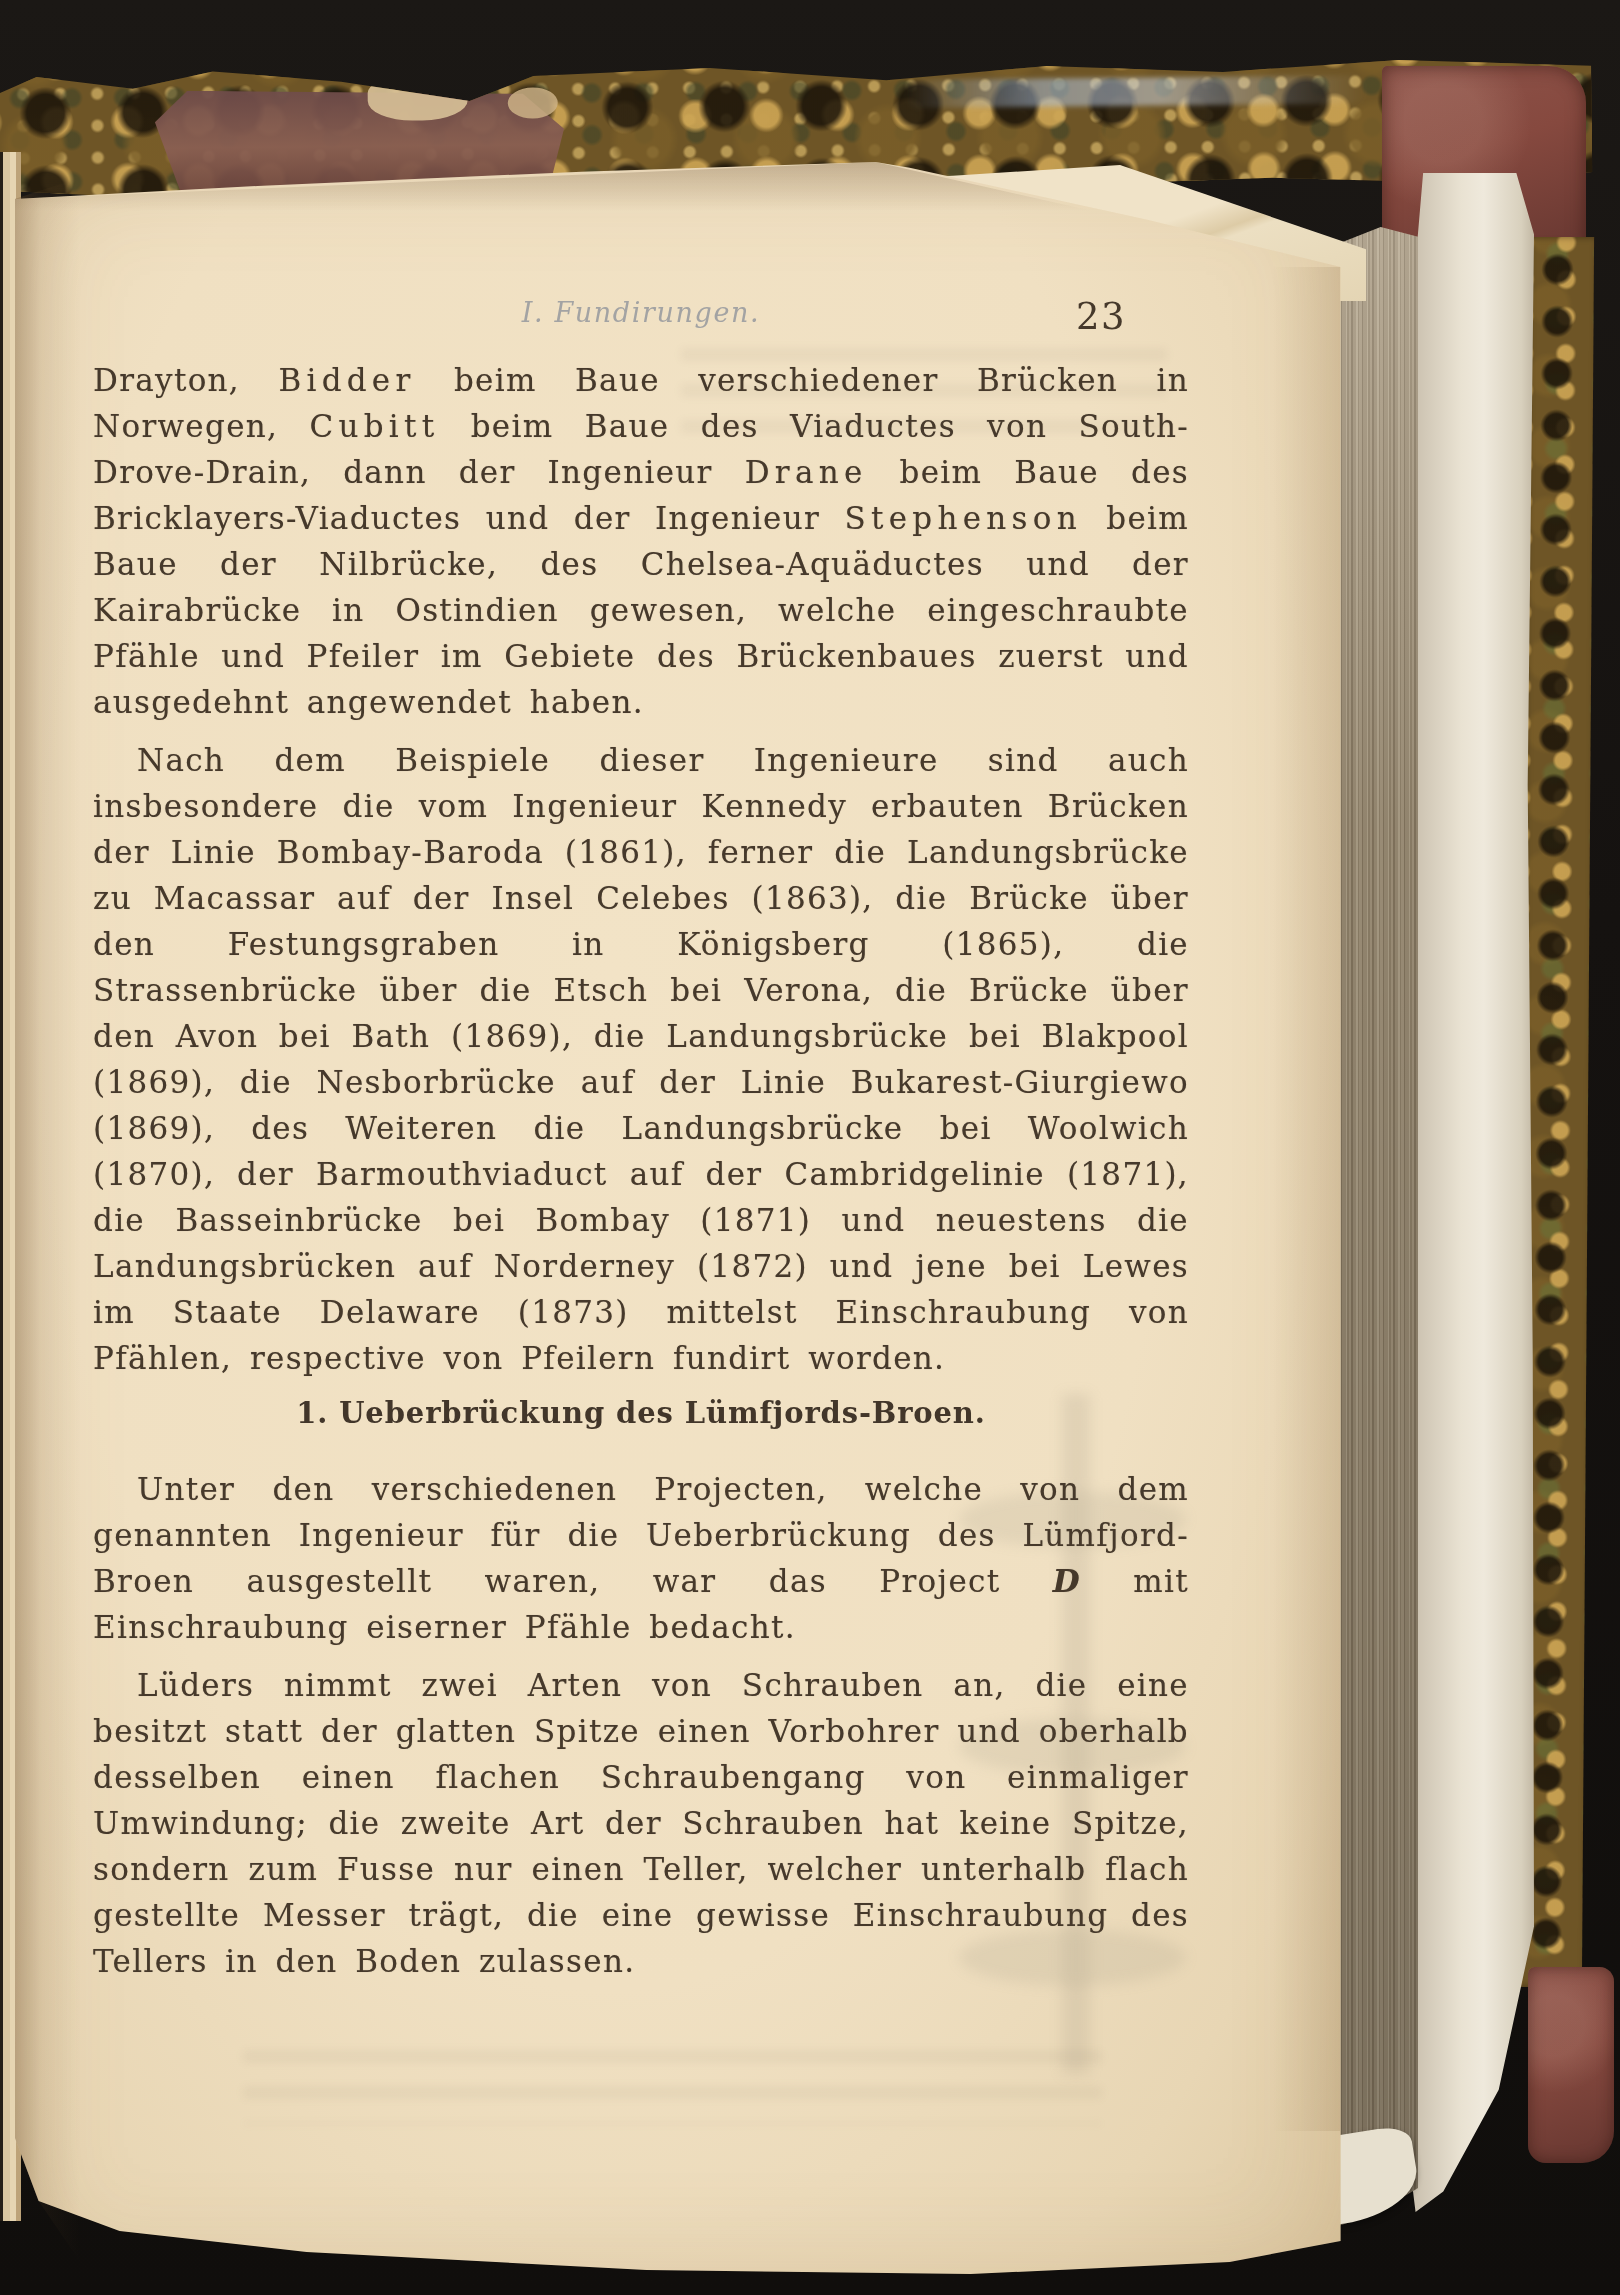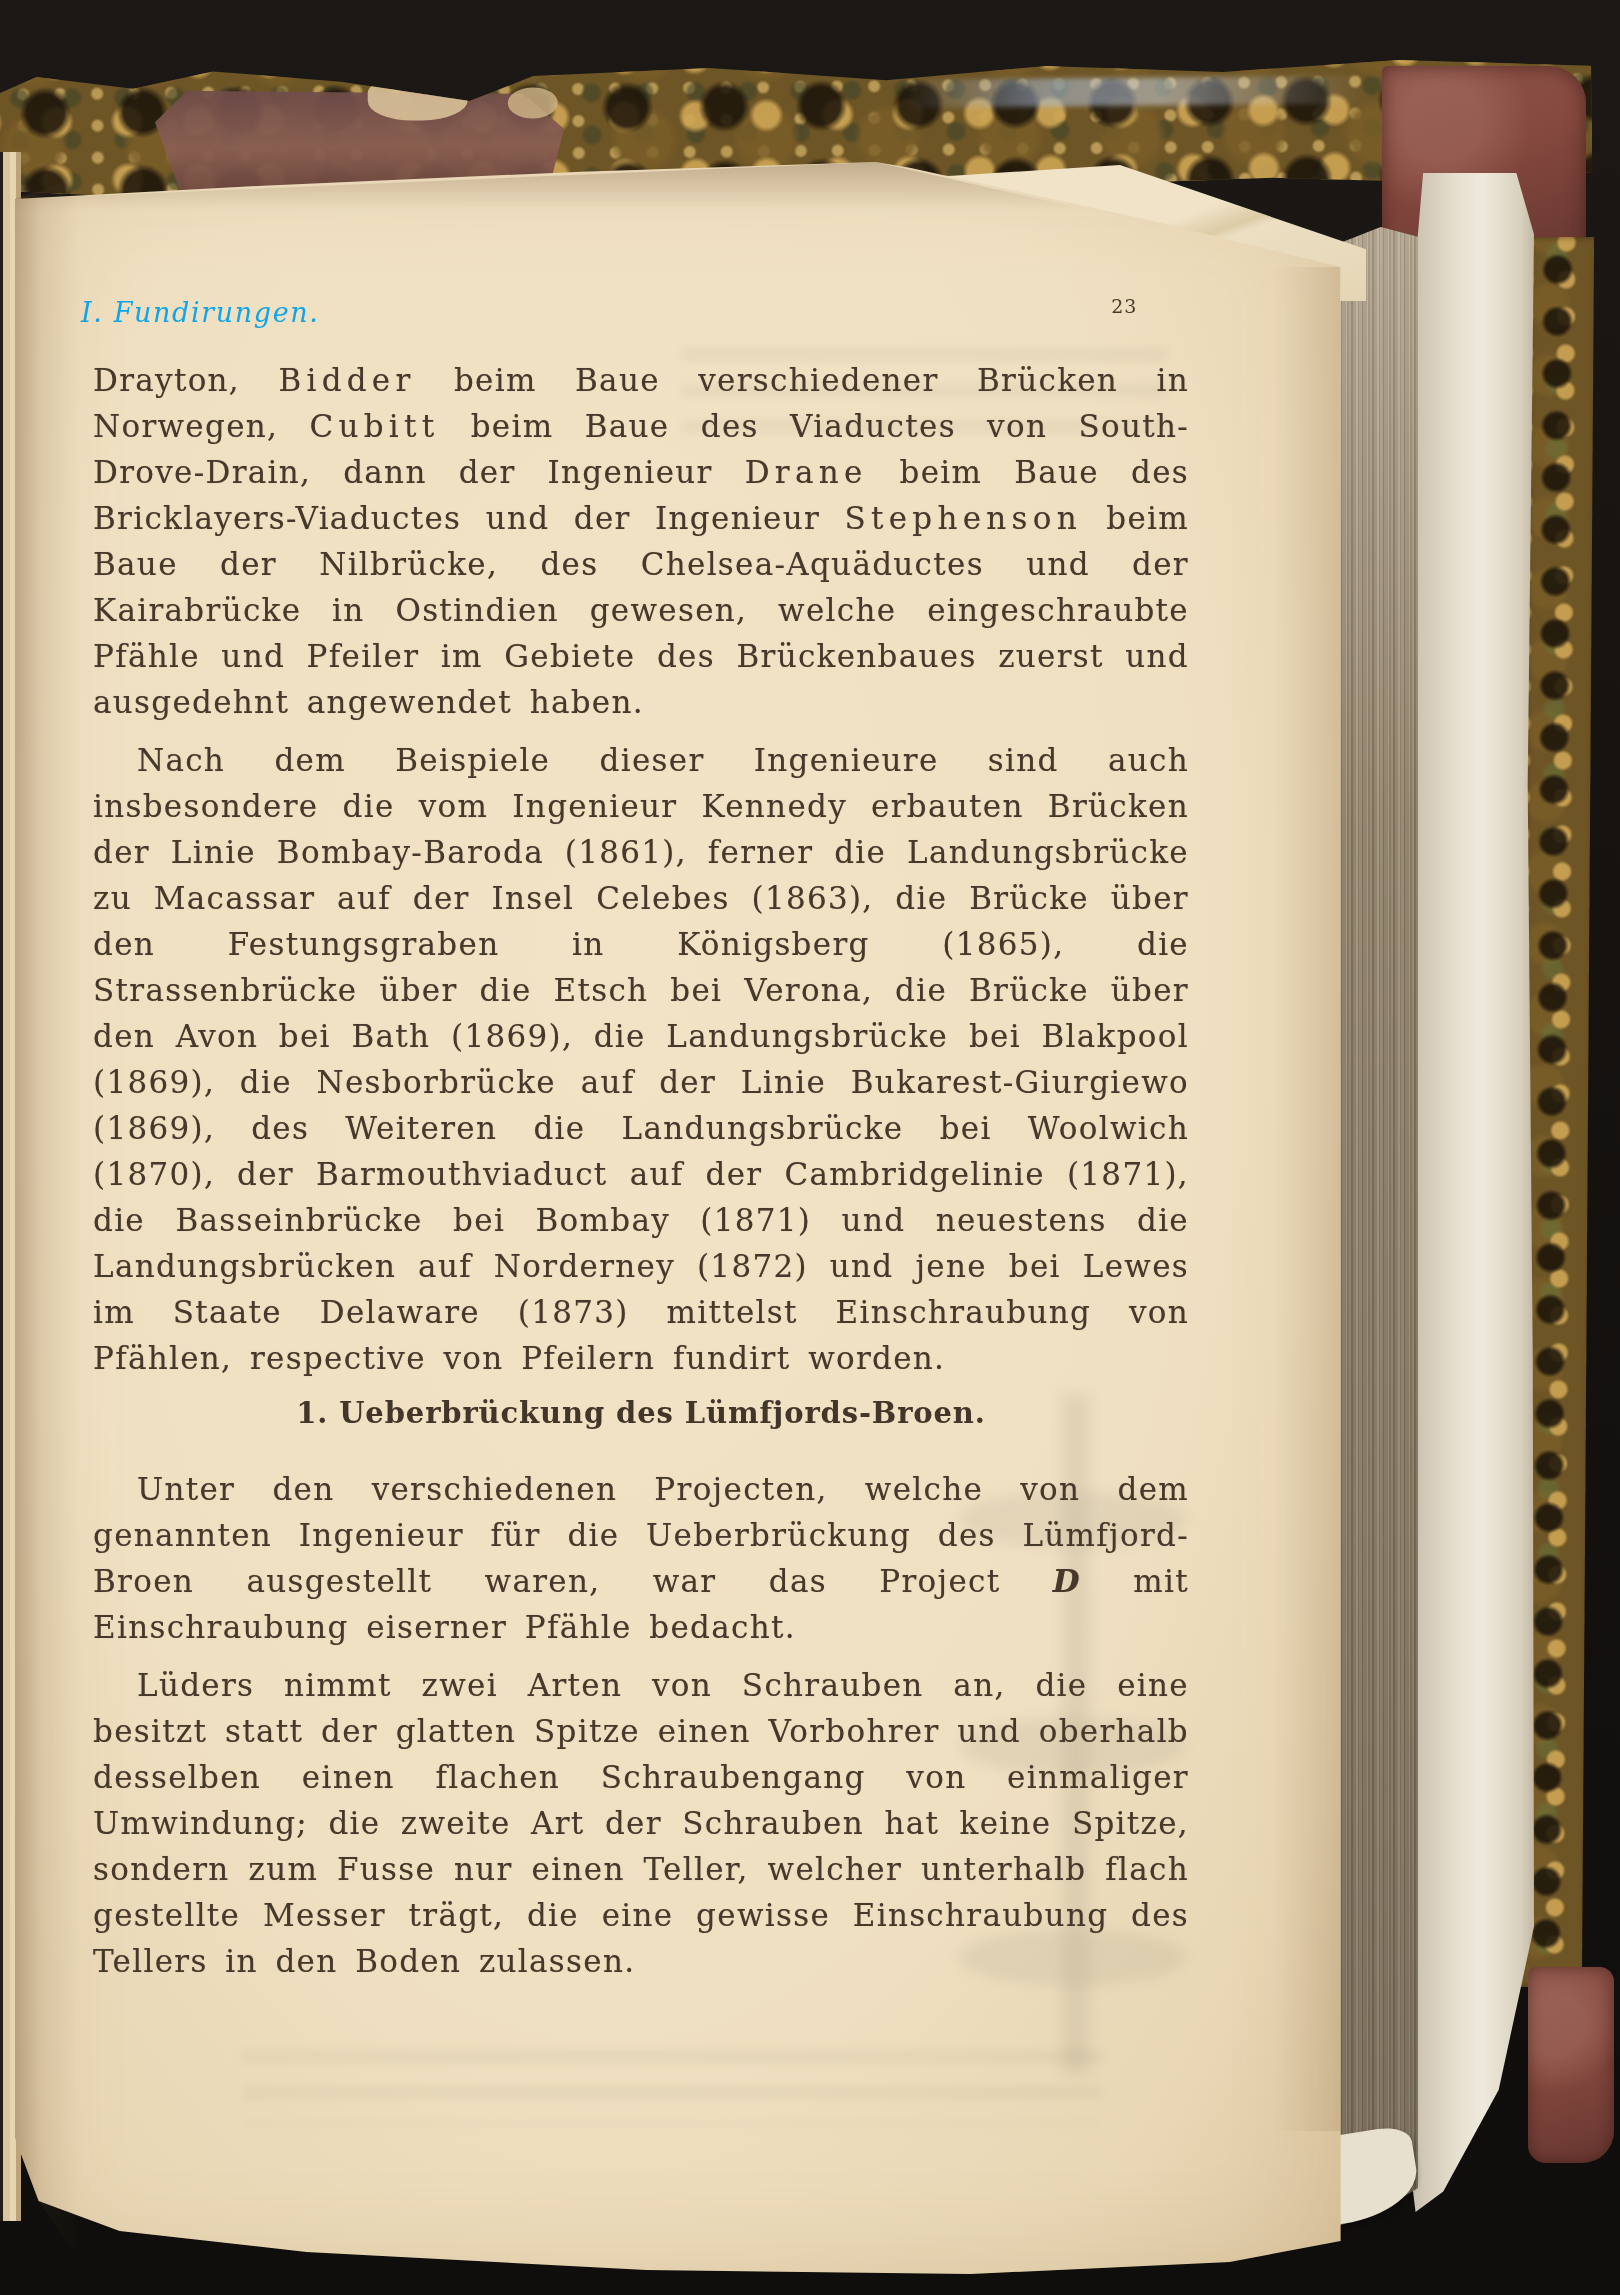--- a/index.html
+++ b/index.html
@@ -112,23 +112,23 @@
   .gs-pole{left:122px;top:0;width:27.5px;height:681px;background:rgba(142,134,114,.32);}
   .gs-disc{left:19.4px;width:227px;height:57px;border-radius:50%;background:rgba(150,142,122,.30);}
   .gs-d1{top:97px;} .gs-d2{top:324px;} .gs-d3{top:535px;}
   .ghost-rows{background:repeating-linear-gradient(180deg,rgba(125,112,92,.17) 0 13px,rgba(125,112,92,0) 13px 36px);filter:blur(4px);opacity:.45;pointer-events:none;}
   .ghost-rows-1{left:681px;top:348px;width:486px;height:89px;}
   .ghost-rows-2{left:243px;top:2050px;width:859px;height:75px;}
 
   
   .text-col{left:81px;top:297px;width:1120px;color:var(--ink,#46392b);}
   .running-head-row{position:relative;height:37px;}
-  .running-head{position:absolute;left:0;right:0;text-align:left;
-    font-style:italic;font-size:27px;letter-spacing:.06em;color:#0ea5e9;}
-  .page-number{position:absolute;right:64px;top:-1.6px;font-size:19px;letter-spacing:.04em;}
+  .running-head{position:absolute;left:0;right:0;text-align:center;
+    font-style:italic;font-size:27px;letter-spacing:.06em;color:#a3a3a3;}
+  .page-number{position:absolute;right:75px;top:-1.6px;font-size:37px;letter-spacing:.04em;}
   .para{margin:12px;font-size:31px;line-height:46px;text-align:justify;
     letter-spacing:.042em;word-spacing:.21em;
     text-shadow:0 0 0.8px rgba(70,58,44,.35);}
   .para.first{margin-top:23px;}
   .para.indent{text-indent:44px;}
   .para .sp{letter-spacing:.17em;}
   .para .em{font-style:italic;font-weight:bold;}
   .heading{font-size:29px;font-weight:bold;text-align:center;
     letter-spacing:.03em;line-height:41px;color:#42362a;}
   .subheading{margin-top:11.3px;font-size:24px;text-align:center;letter-spacing:.035em;

